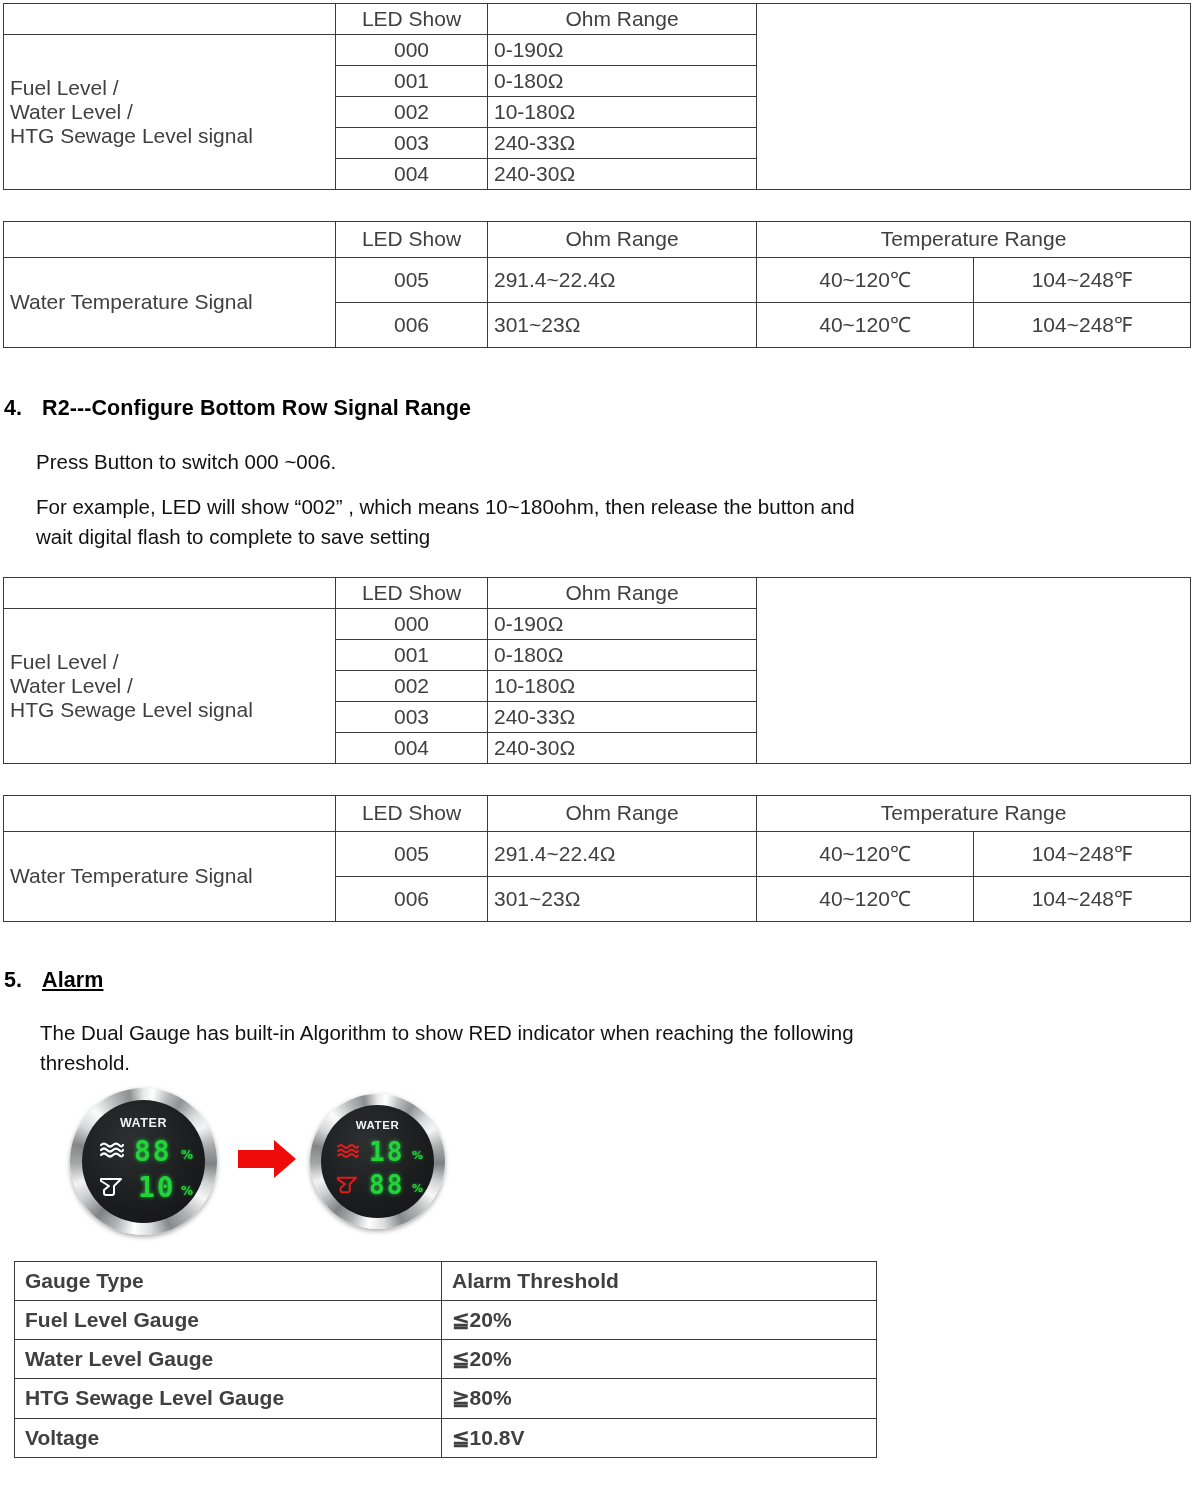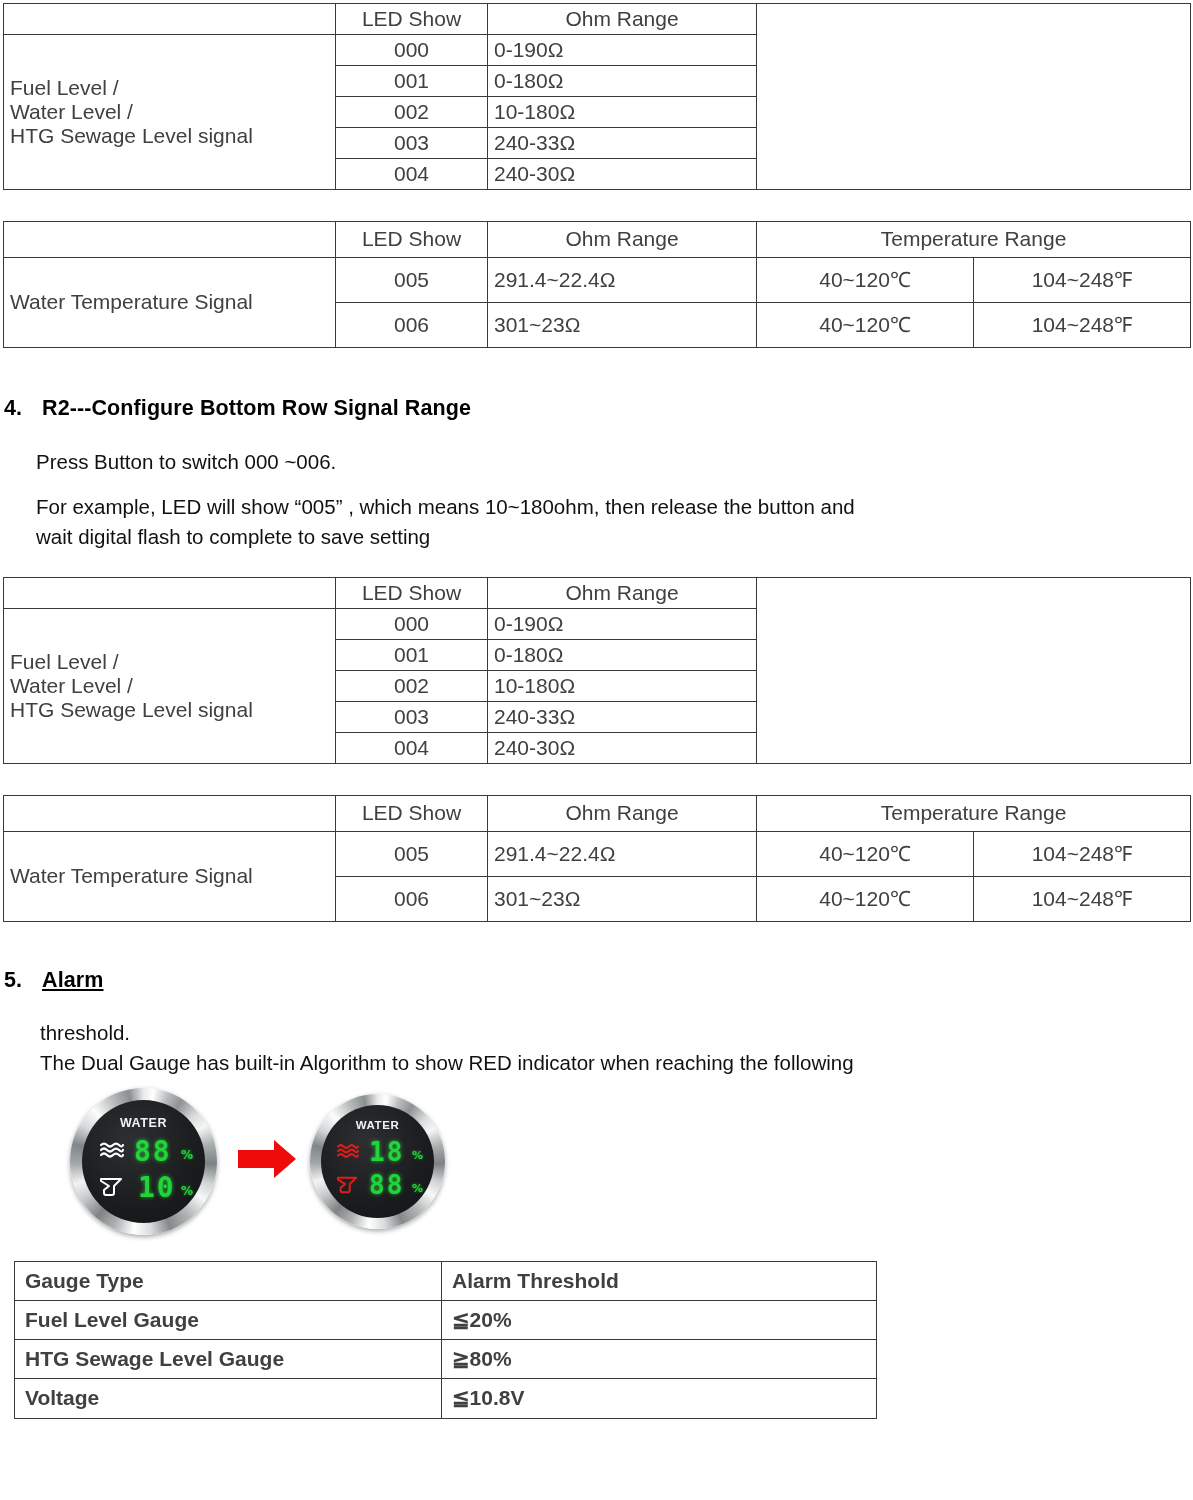--- a/index.html
+++ b/index.html
@@ -198,21 +198,21 @@
   </tbody>
 </table>
 
 <div class="heading" style="left:4px; top:396px;">
   <span class="num">4.</span><span>R2---Configure Bottom Row Signal Range</span>
 </div>
 
 <div class="para" style="left:36px; top:447px;">Press Button to switch 000 ~006.</div>
 
 <div class="para" style="left:36px; top:492px; width:1040px;">
-  <div>For example, LED  will show “005” ,  which means 10~180ohm, then  release the button and</div>
+  <div>For example, LED  will show “002” ,  which means 10~180ohm, then  release the button and</div>
   <div>wait digital flash to complete to save setting</div>
 </div>
 
 <table class="doc-table" style="left:3px; top:577px; width:1187px;">
   <colgroup>
     <col style="width:332px">
       <col style="width:152px">
       <col style="width:269px">
       <col style="width:434px">
   </colgroup>
@@ -280,22 +280,22 @@
       <td class="c">104~248℉</td>
     </tr>
   </tbody>
 </table>
 
 <div class="heading" style="left:4px; top:968px;text-decoration:underline;">
   <span class="num">5.</span><span>Alarm</span>
 </div>
 
 <div class="para" style="left:40px; top:1018px; width:1000px;">
+  <div>The Dual Gauge has built-in Algorithm to show RED indicator when reaching the following</div>
   <div>threshold.</div>
-  <div>The Dual Gauge has built-in Algorithm to show RED indicator when reaching the following</div>
 </div>
 
 <div class="gauge-wrap" style="left:60px; top:1080px; width:420px; height:160px;">
 
   <div class="gauge" style="left:10px; top:8px; width:147px; height:147px;">
     <div class="gauge-face" style="left:12px; top:12px; width:123px; height:123px;">
       <div class="gauge-title" style="top:16px; font-size:12.5px;">WATER</div>
 
       <span class="icon-wave" style="left:17px; top:40px;">
         <svg width="26" height="20" viewBox="0 0 26 20" aria-hidden="true">
@@ -360,20 +360,24 @@
   <tbody>
     <tr style="height:39px;">
       <td class="l">Gauge Type</td>
       <td class="l">Alarm Threshold</td>
     </tr>
     <tr style="height:39px;">
       <td class="l">Fuel Level Gauge</td>
       <td class="l">≦20%</td>
     </tr>
     <tr style="height:39px;">
+      <td class="l">Water Level Gauge</td>
+      <td class="l">≦20%</td>
+    </tr>
+    <tr style="height:39px;">
       <td class="l">HTG Sewage Level Gauge</td>
       <td class="l">≧80%</td>
     </tr>
     <tr style="height:39px;">
       <td class="l">Voltage</td>
       <td class="l">≦10.8V</td>
     </tr>
   </tbody>
 </table>
 

